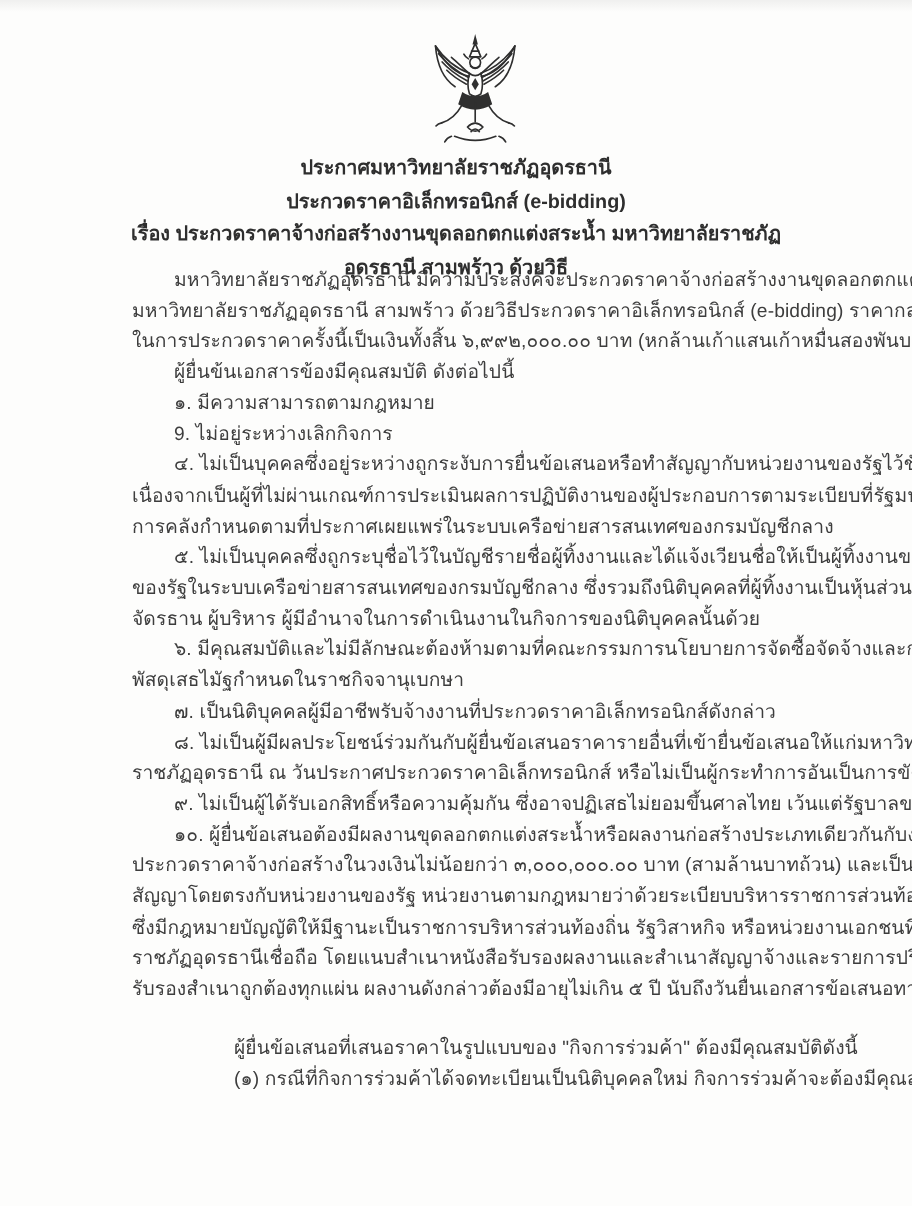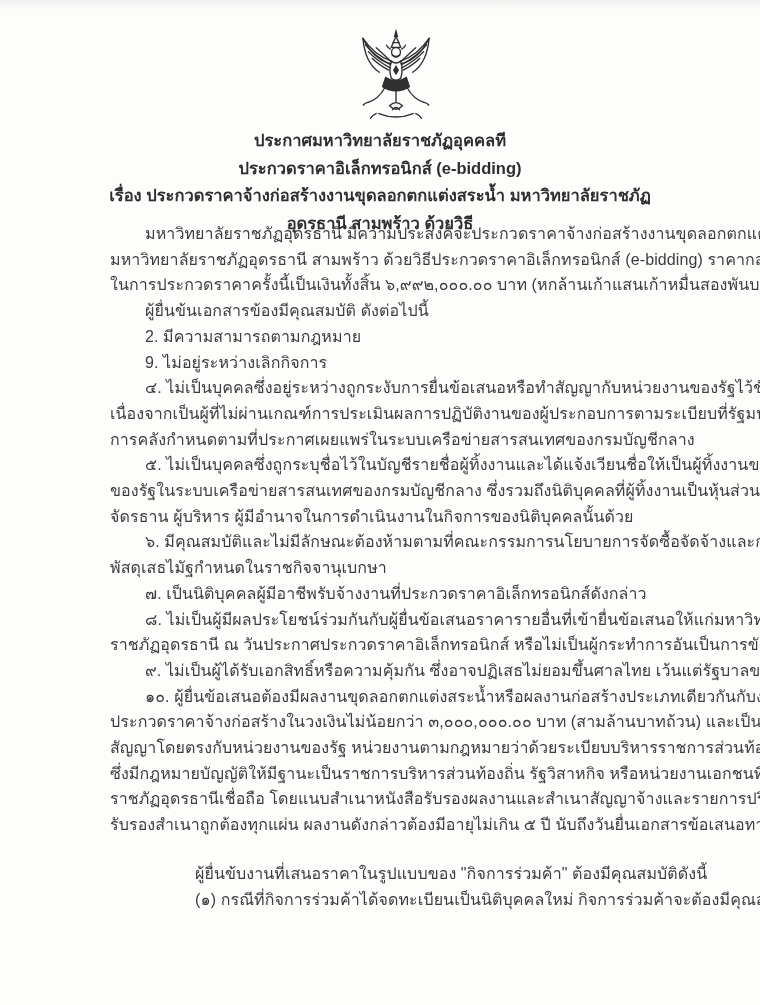--- a/index.html
+++ b/index.html
@@ -102,46 +102,46 @@
       <path d="M42.5 92 Q50 84.5 57.5 92 Q50 100 42.5 92 Z"></path>
       <path d="M46 96.5 Q50 91.5 54 96.5"></path>
 
       <path d="M30 101 Q50 109 70 101"></path>
       <path d="M27 101 q-4.5 1.5 -6.5 5.5"></path>
       <path d="M73 101 q4.5 1.5 6.5 5.5"></path>
     </svg>
   </div>
 
   <div class="title-block">
-    <div class="title-line">ประกาศมหาวิทยาลัยราชภัฏอุคคลที</div>
+    <div class="title-line">ประกาศมหาวิทยาลัยราชภัฏอุดรธานี</div>
     <div class="title-line">ประกวดราคาอิเล็กทรอนิกส์ (e-bidding)</div>
     <div class="title-line">เรื่อง ประกวดราคาจ้างก่อสร้างงานขุดลอกตกแต่งสระน้ำ มหาวิทยาลัยราชภัฏอุดรธานี สามพร้าว ด้วยวิธี</div>
   </div>
 
   <div class="doc-body">
       <div class="line indent">มหาวิทยาลัยราชภัฏอุดรธานี มีความประสงค์จะประกวดราคาจ้างก่อสร้างงานขุดลอกตกแต่งสระน้ำ</div>
       <div class="line flush">มหาวิทยาลัยราชภัฏอุดรธานี สามพร้าว ด้วยวิธีประกวดราคาอิเล็กทรอนิกส์ (e-bidding) ราคากลางของงานก่อสร้าง</div>
       <div class="line flush">ในการประกวดราคาครั้งนี้เป็นเงินทั้งสิ้น ๖,๙๙๒,๐๐๐.๐๐ บาท (หกล้านเก้าแสนเก้าหมื่นสองพันบาทถ้วน)</div>
       <div class="line indent">ผู้ยื่นข้นเอกสารข้องมีคุณสมบัติ ดังต่อไปนี้</div>
-      <div class="line indent">2. มีความสามารถตามกฎหมาย</div>
+      <div class="line indent">๑. มีความสามารถตามกฎหมาย</div>
       <div class="line indent">9. ไม่อยู่ระหว่างเลิกกิจการ</div>
       <div class="line indent">๔. ไม่เป็นบุคคลซึ่งอยู่ระหว่างถูกระงับการยื่นข้อเสนอหรือทำสัญญากับหน่วยงานของรัฐไว้ชั่วคราว</div>
       <div class="line flush">เนื่องจากเป็นผู้ที่ไม่ผ่านเกณฑ์การประเมินผลการปฏิบัติงานของผู้ประกอบการตามระเบียบที่รัฐมนตรีว่าการกระทรวง</div>
       <div class="line flush">การคลังกำหนดตามที่ประกาศเผยแพร่ในระบบเครือข่ายสารสนเทศของกรมบัญชีกลาง</div>
       <div class="line indent">๕. ไม่เป็นบุคคลซึ่งถูกระบุชื่อไว้ในบัญชีรายชื่อผู้ทิ้งงานและได้แจ้งเวียนชื่อให้เป็นผู้ทิ้งงานของหน่วยงาน</div>
       <div class="line flush">ของรัฐในระบบเครือข่ายสารสนเทศของกรมบัญชีกลาง ซึ่งรวมถึงนิติบุคคลที่ผู้ทิ้งงานเป็นหุ้นส่วนผู้จัดการ กรรมการผู้</div>
       <div class="line flush">จัดรธาน ผู้บริหาร ผู้มีอำนาจในการดำเนินงานในกิจการของนิติบุคคลนั้นด้วย</div>
       <div class="line indent">๖. มีคุณสมบัติและไม่มีลักษณะต้องห้ามตามที่คณะกรรมการนโยบายการจัดซื้อจัดจ้างและการบริหาร</div>
       <div class="line flush">พัสดุเสธไมัฐกำหนดในราชกิจจานุเบกษา</div>
       <div class="line indent">๗. เป็นนิติบุคคลผู้มีอาชีพรับจ้างงานที่ประกวดราคาอิเล็กทรอนิกส์ดังกล่าว</div>
       <div class="line indent">๘. ไม่เป็นผู้มีผลประโยชน์ร่วมกันกับผู้ยื่นข้อเสนอราคารายอื่นที่เข้ายื่นข้อเสนอให้แก่มหาวิทยาลัย</div>
       <div class="line flush">ราชภัฏอุดรธานี ณ วันประกาศประกวดราคาอิเล็กทรอนิกส์ หรือไม่เป็นผู้กระทำการอันเป็นการขัดขวางการแข่งขัน</div>
       <div class="line indent">๙. ไม่เป็นผู้ได้รับเอกสิทธิ์หรือความคุ้มกัน ซึ่งอาจปฏิเสธไม่ยอมขึ้นศาลไทย เว้นแต่รัฐบาลของผู้ยื่นข้อ</div>
       <div class="line indent">๑๐. ผู้ยื่นข้อเสนอต้องมีผลงานขุดลอกตกแต่งสระน้ำหรือผลงานก่อสร้างประเภทเดียวกันกับงานที่</div>
       <div class="line flush">ประกวดราคาจ้างก่อสร้างในวงเงินไม่น้อยกว่า ๓,๐๐๐,๐๐๐.๐๐ บาท (สามล้านบาทถ้วน) และเป็นผลงานที่เป็นคู่</div>
       <div class="line flush">สัญญาโดยตรงกับหน่วยงานของรัฐ หน่วยงานตามกฎหมายว่าด้วยระเบียบบริหารราชการส่วนท้องถิ่น หน่วยงานอื่น</div>
       <div class="line flush">ซึ่งมีกฎหมายบัญญัติให้มีฐานะเป็นราชการบริหารส่วนท้องถิ่น รัฐวิสาหกิจ หรือหน่วยงานเอกชนที่มหาวิทยาลัย</div>
       <div class="line flush">ราชภัฏอุดรธานีเชื่อถือ โดยแนบสำเนาหนังสือรับรองผลงานและสำเนาสัญญาจ้างและรายการปริมาณงาน พร้อม</div>
       <div class="line flush">รับรองสำเนาถูกต้องทุกแผ่น ผลงานดังกล่าวต้องมีอายุไม่เกิน ๕ ปี นับถึงวันยื่นเอกสารข้อเสนอทางด้านเทคนิค</div>
-      <div class="line deep gap">ผู้ยื่นข้บงานที่เสนอราคาในรูปแบบของ "กิจการร่วมค้า" ต้องมีคุณสมบัติดังนี้</div>
+      <div class="line deep gap">ผู้ยื่นข้อเสนอที่เสนอราคาในรูปแบบของ "กิจการร่วมค้า" ต้องมีคุณสมบัติดังนี้</div>
       <div class="line deep">(๑) กรณีที่กิจการร่วมค้าได้จดทะเบียนเป็นนิติบุคคลใหม่ กิจการร่วมค้าจะต้องมีคุณสมบัติครบถ้วน</div>
     </div>
 </div>
 
 </body></html>

